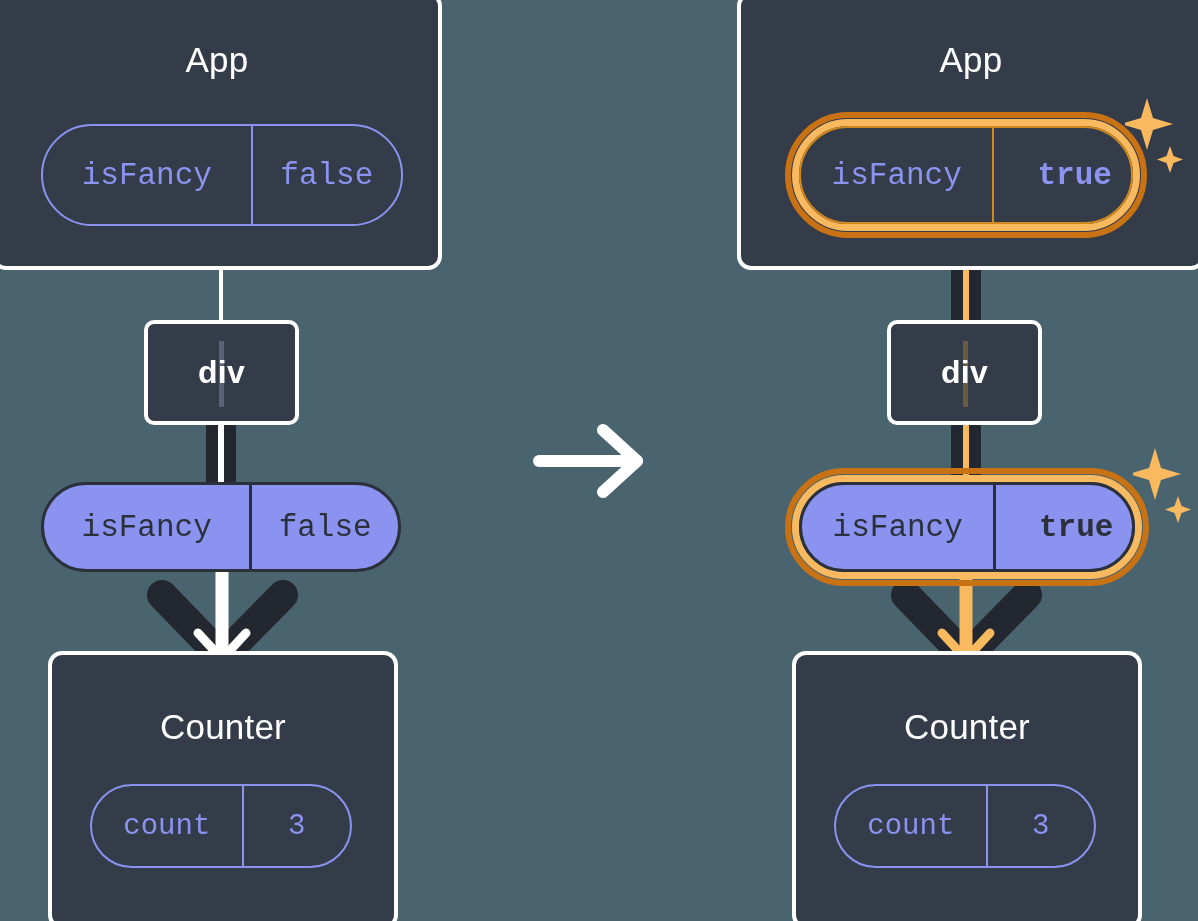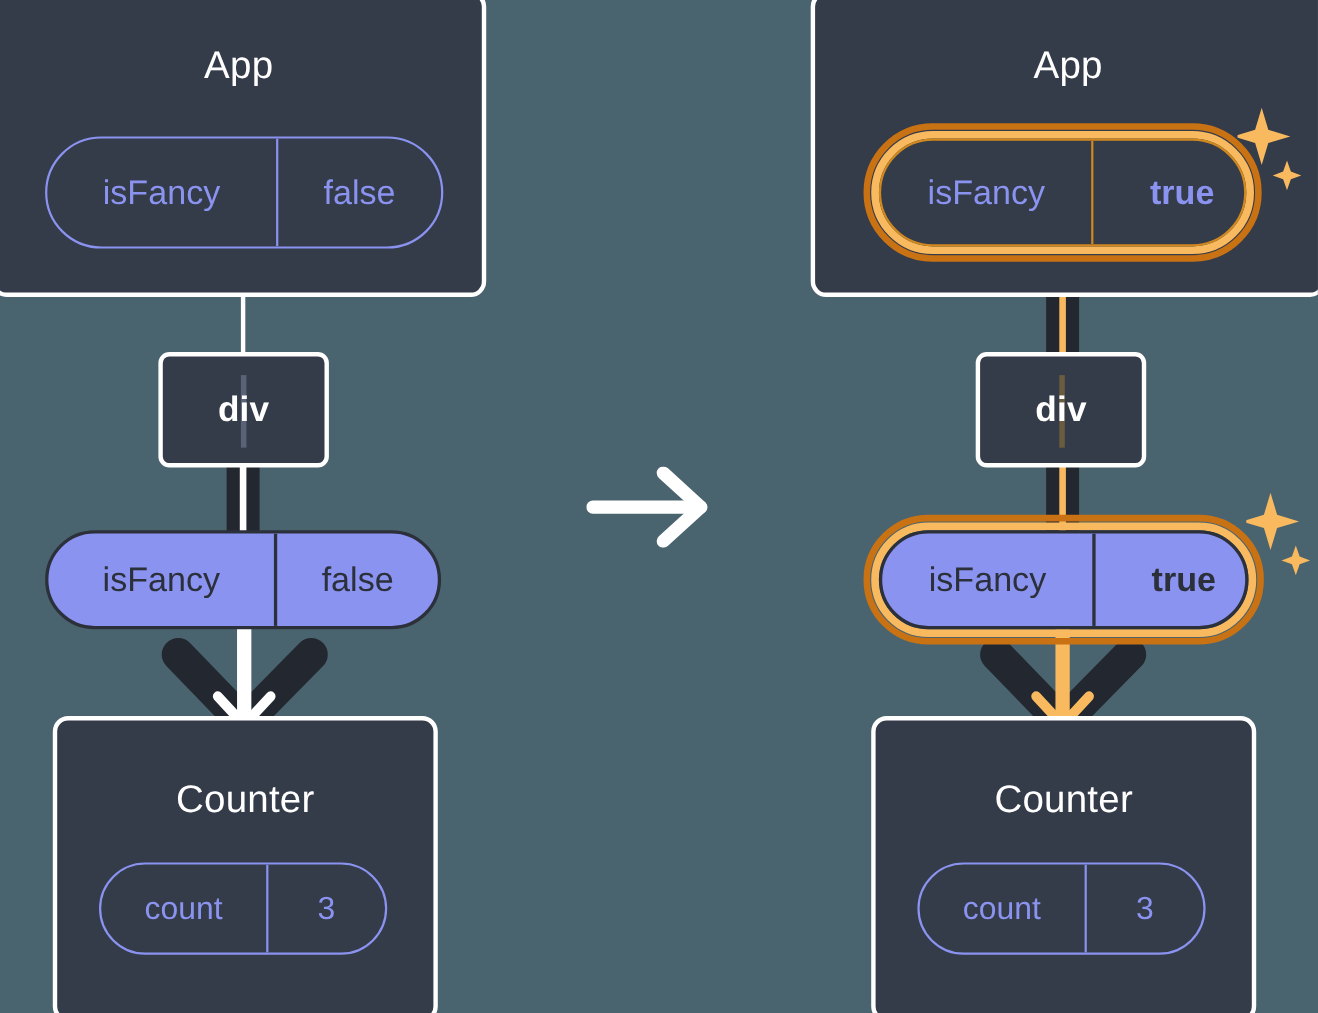--- a/index.html
+++ b/index.html
@@ -45,20 +45,21 @@
     align-items:stretch;
     border-radius:999px;
     overflow:hidden;
     z-index:6;
   }
   .pill .cell{
     display:flex;align-items:center;justify-content:center;
     font-size:31px;
     white-space:nowrap;
     box-sizing:border-box;
+    font-family:Liberation Mono, monospace;
   }
   .pill .cell.key{flex:0 0 58%;}
   .pill .cell.val{flex:1 1 auto;}
 
   
   .pill.ghost{
     border:2px solid #8b93f0;
     background:transparent;
   }
   .pill.ghost .cell{color:#8b93f0;}

